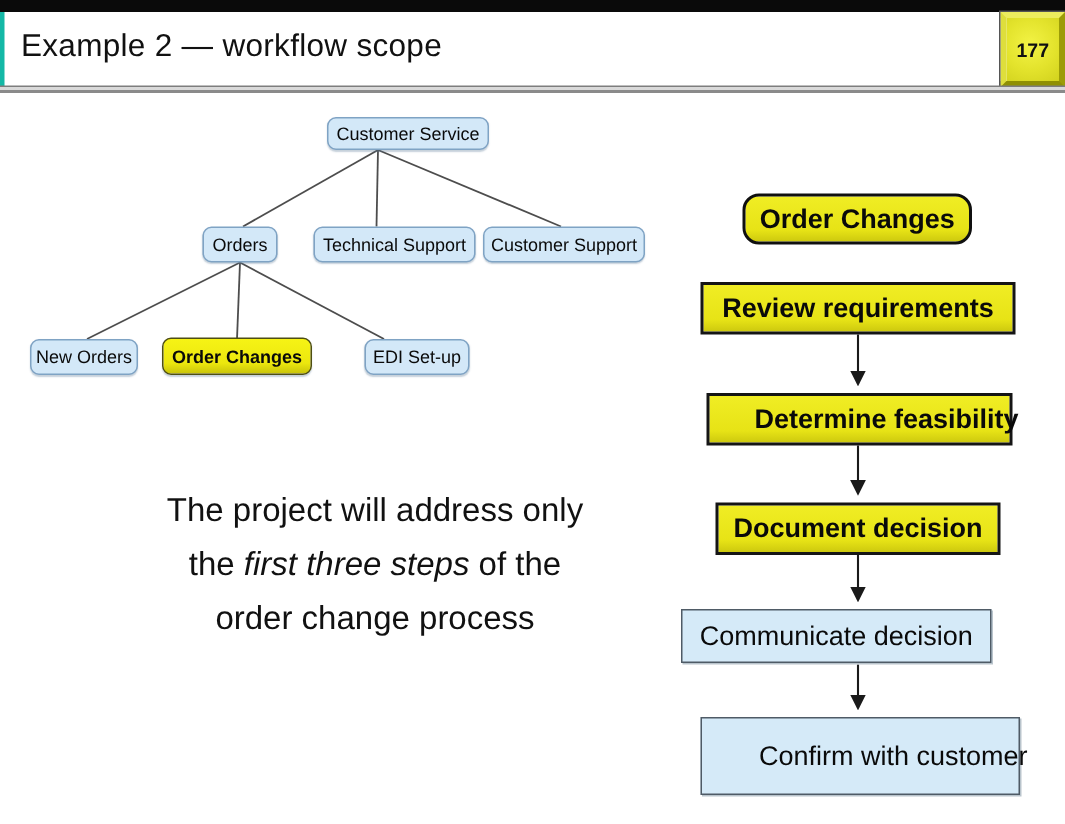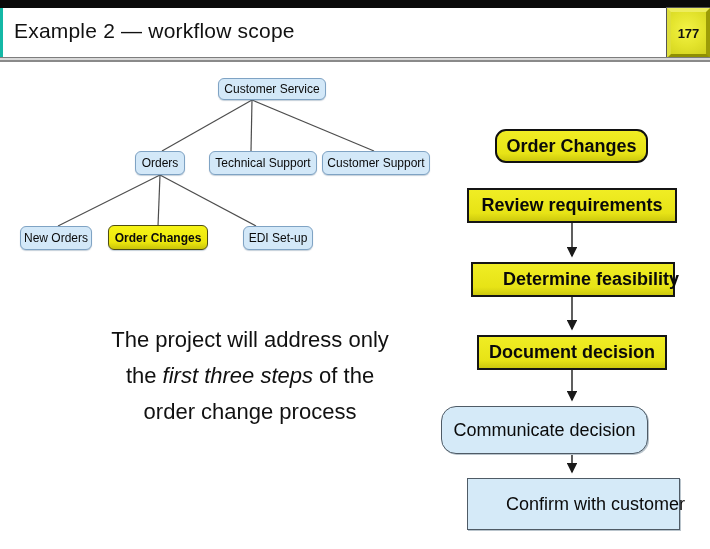--- a/index.html
+++ b/index.html
@@ -150,16 +150,16 @@
     <span>The project will address only</span><br>
     <span>the </span><span class="ital">first three steps</span><span> of the</span><br>
     <span>order change process</span>
   </div>
 
   <div class="flow-title">Order Changes</div>
 
   <div class="flow-step scope" style="left:467px; top:188px; width:210px;">Review requirements</div>
   <div class="flow-step scope" style="left:471px; top:262px; width:204px;padding-left:36px;">Determine feasibility</div>
   <div class="flow-step scope" style="left:477px; top:335px; width:190px;">Document decision</div>
-  <div class="flow-step out" style="left:441px; top:406px; width:207px; height:48px;border-radius:15px;">Communicate decision</div>
+  <div class="flow-step out" style="left:454px; top:406px; width:207px; height:36px;">Communicate decision</div>
   <div class="flow-step out" style="left:467px; top:478px; width:213px; height:52px;padding-left:44px;">Confirm with customer</div>
 
 </div>
 
 </body></html>

